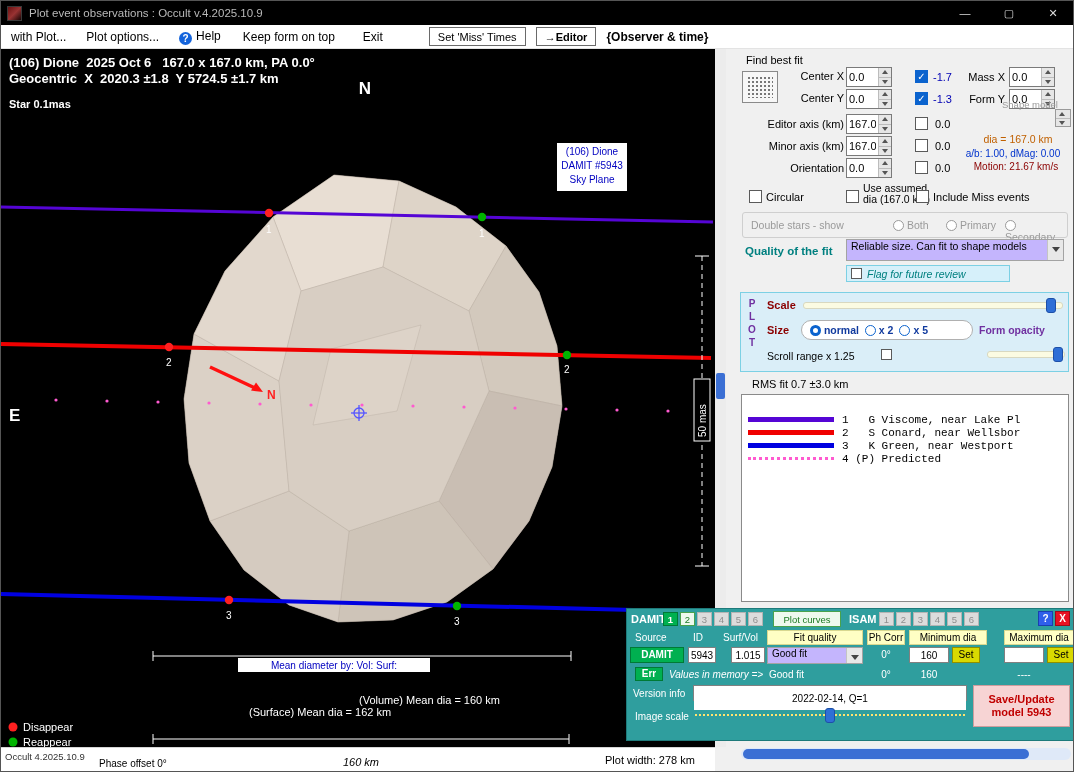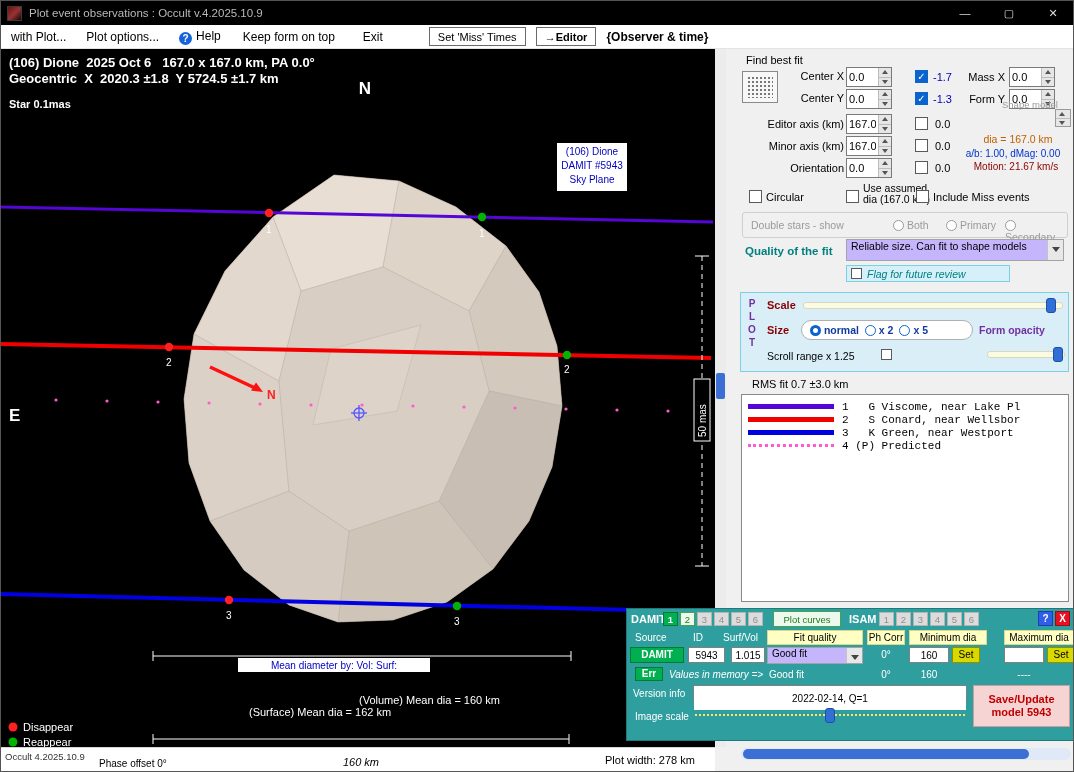--- a/index.html
+++ b/index.html
@@ -61,21 +61,21 @@
   .teal{color:#008080}
   .flag-strip{position:absolute;background:#d6f0fa;border:1px solid #7cd0e4;display:flex;align-items:center;font-size:10.5px}
   #plot-ctl{position:absolute;left:14px;top:243px;width:329px;height:80px;background:#daeef8;border:1px solid #7cd0e4}
   .purple{color:#7030a0}
   .maroon{color:#8b0000}
   .sl{position:absolute}
   .sl .track{position:absolute;left:0;right:0;top:4px;height:7px;background:#fbfbe2;border:1px solid #d8d8c0;border-radius:3px}
   .sl .thumb{position:absolute;top:0;width:10px;height:15px;background:#2f6fd6;border:1px solid #1d4fa8;border-radius:3px}
   .size-group{position:absolute;left:60px;top:27px;width:172px;height:20px;background:#fff;border:1px solid #b0b0b0;border-radius:10px;display:flex;align-items:center;gap:6px;padding:0 8px;font-size:10.5px}
   .size-group b{color:#103a9e}
-  #chord-list{position:absolute;left:15px;top:345px;width:328px;height:208px;background:#fff;border:1px solid #8a8a8a;padding-top:5px;font-family:"Liberation Mono",monospace;font-size:11px;color:#000}
+  #chord-list{position:absolute;left:15px;top:345px;width:328px;height:208px;background:#fff;border:1px solid #8a8a8a;padding-top:18px;font-family:"Liberation Mono",monospace;font-size:11px;color:#000}
   .ch-row{display:flex;align-items:center;height:13px;padding-left:6px}
   .sw{width:86px;height:5px;margin-right:8px}
   .sw.dotted{height:0;border-top:3px dotted #ff5ad0;background:transparent}
 
   
   #damit{position:absolute;left:625px;top:607px;width:449px;height:133px;background:#2f9e9e;border:1px solid #1e7a7a;font-size:10px;color:#fff}
   #damit .wlbl{position:absolute;color:#fff;font-size:10px}
   .tab{position:absolute;width:15px;height:14px;text-align:center;line-height:13px;font-size:9.5px;border:1px solid;cursor:default}
   .tab.active{background:#00b050;border-color:#007a36;color:#fff;font-weight:bold}
   .tab.lgt{background:#eef9ee;border-color:#49a24e;color:#1c7a23}
@@ -428,21 +428,21 @@
 
     <div class="wlbl" style="left:8px;top:23px">Source</div>
     <div class="wlbl" style="left:66px;top:23px">ID</div>
     <div class="wlbl" style="left:96px;top:23px">Surf/Vol</div>
     <div class="ybox" style="left:140px;top:21px;width:96px;height:15px">Fit quality</div>
     <div class="ybox" style="left:240px;top:21px;width:38px;height:15px">Ph Corr</div>
     <div class="ybox" style="left:282px;top:21px;width:78px;height:15px">Minimum dia</div>
     <div class="ybox" style="left:377px;top:21px;width:70px;height:15px">Maximum dia</div>
 
     <div class="grn-btn" style="left:3px;top:38px;width:54px;height:16px">DAMIT</div>
-    <div class="wbox" style="left:61px;top:38px;width:37px;height:16px"><input value="5943" style=""></div>
+    <div class="wbox" style="left:61px;top:38px;width:28px;height:16px"><input value="5943" style=""></div>
     <div class="wbox" style="left:104px;top:38px;width:34px;height:16px"><input value="1.015" style=""></div>
     <div class="combo" style="left:140px;top:38px;width:96px;height:17px">
       <span class="ct" style="font-size:10px">Good fit</span>
       <span class="ca"></span>
     </div>
     <div class="wlbl c" style="left:240px;top:40px;width:38px">0°</div>
     <div class="wbox" style="left:282px;top:38px;width:40px;height:16px"><input value="160" style=""></div>
     <div class="set-btn" style="left:325px;top:38px;width:28px;height:16px">Set</div>
     <div class="wbox" style="left:377px;top:38px;width:40px;height:16px"><input value="" style=""></div>
     <div class="set-btn" style="left:420px;top:38px;width:28px;height:16px">Set</div>

